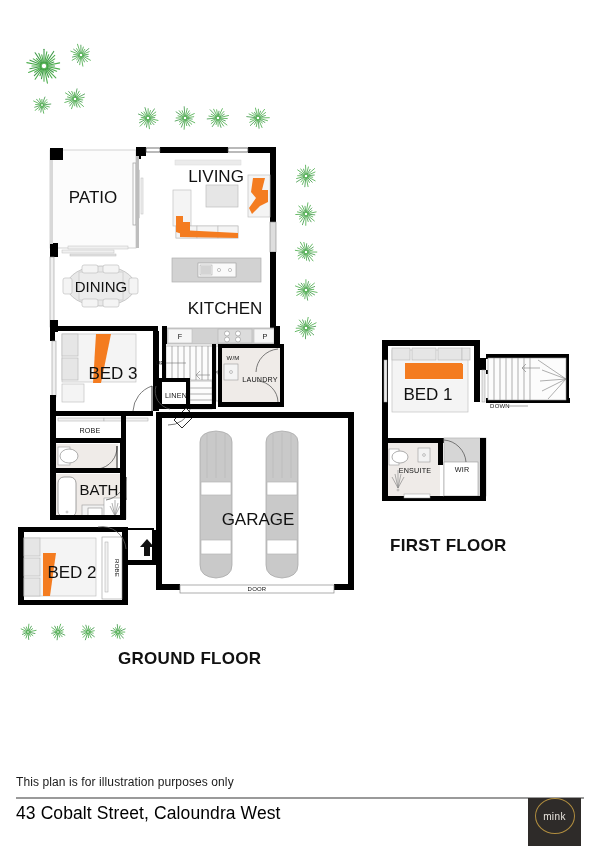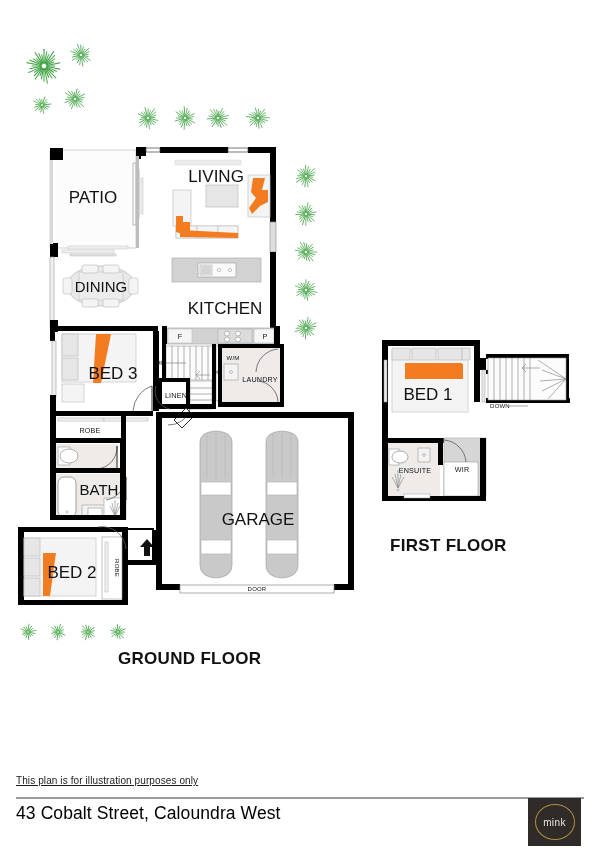--- a/index.html
+++ b/index.html
@@ -23,25 +23,24 @@
     position: absolute;
     left: 0; top: 0;
     width: 600px;
     height: 849px;
     display: block;
   }
   .footer-note {
     position: absolute;
     left: 16px;
     top: 775px;
-    font-size: 10px;
+    font-size: 12px;
     color: #1a1a1a;
     letter-spacing: 0.1px;
     white-space: nowrap;
-    text-decoration: underline;
   }
   .footer-rule {
     position: absolute;
     left: 16px;
     top: 797px;
     width: 568px;
     height: 2px;
     background: #9a9a9a;
   }
   .footer-address {
@@ -54,21 +53,21 @@
     white-space: nowrap;
   }
   .logo-box {
     position: absolute;
     left: 528px;
     top: 798px;
     width: 53px;
     height: 48px;
     background: #2e2b29;
     display: flex;
-    align-items: center;
+    align-items: flex-start;
     justify-content: center;
   }
   .logo-ring {
     width: 38px;
     height: 34px;
     border: 1.4px solid #b08d3f;
     border-radius: 50%;
     display: flex;
     align-items: center;
     justify-content: center;

